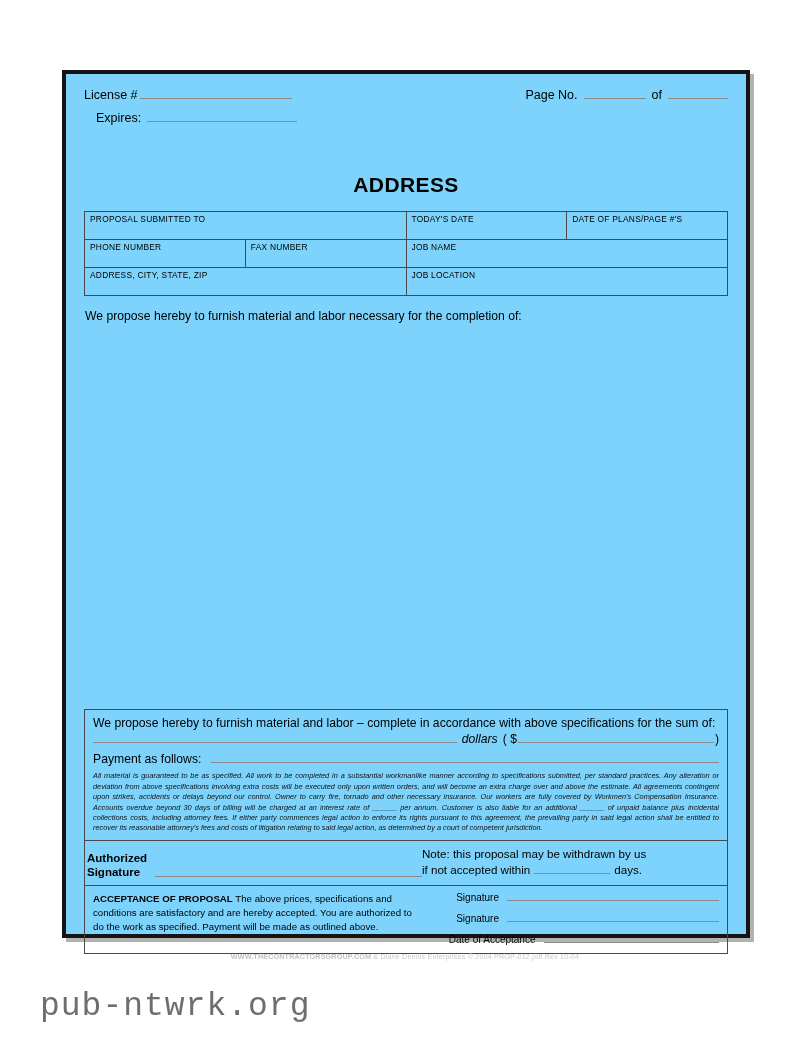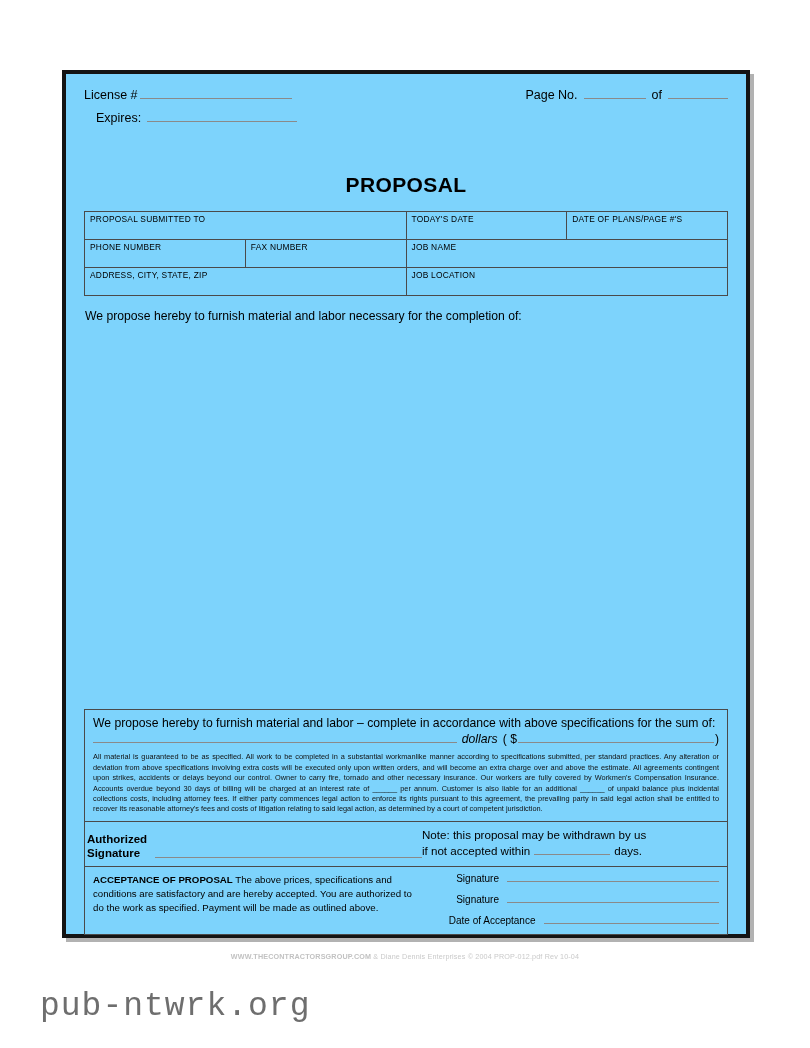--- a/index.html
+++ b/index.html
@@ -127,20 +127,21 @@
     font-size: 12.2px;
     margin-bottom: 5px;
   }
   .rule-payment { flex: 1 1 auto; margin-left: 10px; }
 
   #fine-print {
     font-size: 7.35px;
     line-height: 1.42;
     text-align: justify;
     color: #111111;
+    font-style: italic;
   }
 
   
   #auth-band {
     border: 1px solid #4a4a4a;
     border-top: none;
     display: flex;
     box-sizing: border-box;
     padding: 5px 8px 6px 2px;
   }
@@ -239,21 +240,21 @@
         <div class="meta-line indent-expires">
           <span class="meta-label">Expires:</span>
           <span class="rule rule-expires"></span>
         </div>
       </div>
       <div class="meta-right">
         <span class="meta-label">Page No.</span><span class="rule rule-pageno"></span><span class="meta-label">of</span><span class="rule rule-of"></span>
       </div>
     </div>
 
-    <div id="proposal-title">PROPOSAL</div>
+    <div id="proposal-title">ADDRESS</div>
 
     <table id="info-table">
       <tbody>
           <tr>
         <td colspan="2">
           <div class="cell-h">PROPOSAL SUBMITTED TO</div>
         </td>
         <td>
           <div class="cell-h">TODAY'S DATE</div>
         </td>
@@ -289,20 +290,24 @@
 
     <div id="sum-box">
       <div id="sum-line">We propose hereby to furnish material and labor – complete in accordance with above specifications for the sum of:</div>
       <div class="dollars-row">
         <span class="rule rule-amount-words"></span>
         <span class="dollars-word">dollars</span>
         <span>( $</span>
         <span class="rule rule-amount-num"></span>
         <span>)</span>
       </div>
+      <div class="payment-row">
+        <span>Payment as follows:</span>
+        <span class="rule rule-payment"></span>
+      </div>
       <div id="fine-print">All material is guaranteed to be as specified.  All work to be completed in a substantial workmanlike manner according to specifications submitted, per standard practices.  Any alteration or deviation from above specifications involving extra costs will be executed only upon written orders, and will become an extra charge over and above the estimate.  All agreements contingent upon strikes, accidents or delays beyond our control.  Owner to carry fire, tornado and other necessary insurance.  Our workers are fully covered by Workmen's Compensation Insurance. Accounts overdue beyond 30 days of billing will be charged at an interest rate of ______ per annum.  Customer is also liable for an additional ______ of unpaid balance plus incidental collections costs, including attorney fees. If either party commences legal action to enforce its rights pursuant to this agreement, the prevailing party in said legal action shall be entitled to recover its reasonable attorney's fees and costs of litigation relating to said legal action, as determined by a court of competent jurisdiction.</div>
     </div>
 
     <div id="auth-band">
       <div id="auth-left">
         <span class="auth-label">
           <span>Authorized</span><br>
           <span>Signature</span>
         </span>
         <span class="rule rule-auth-sig"></span>

